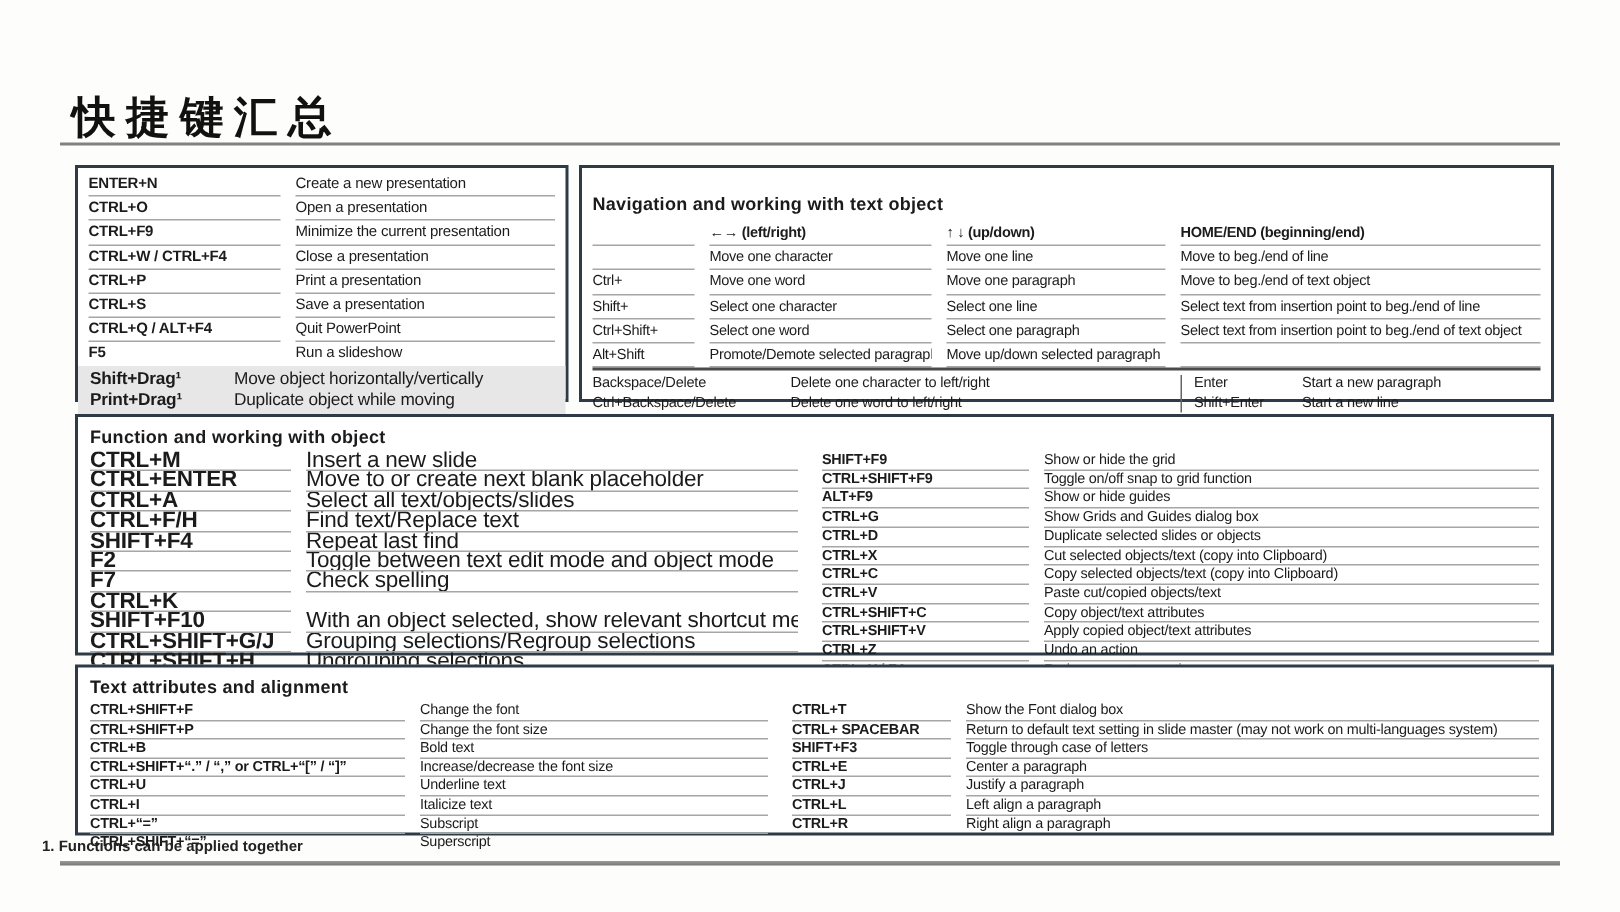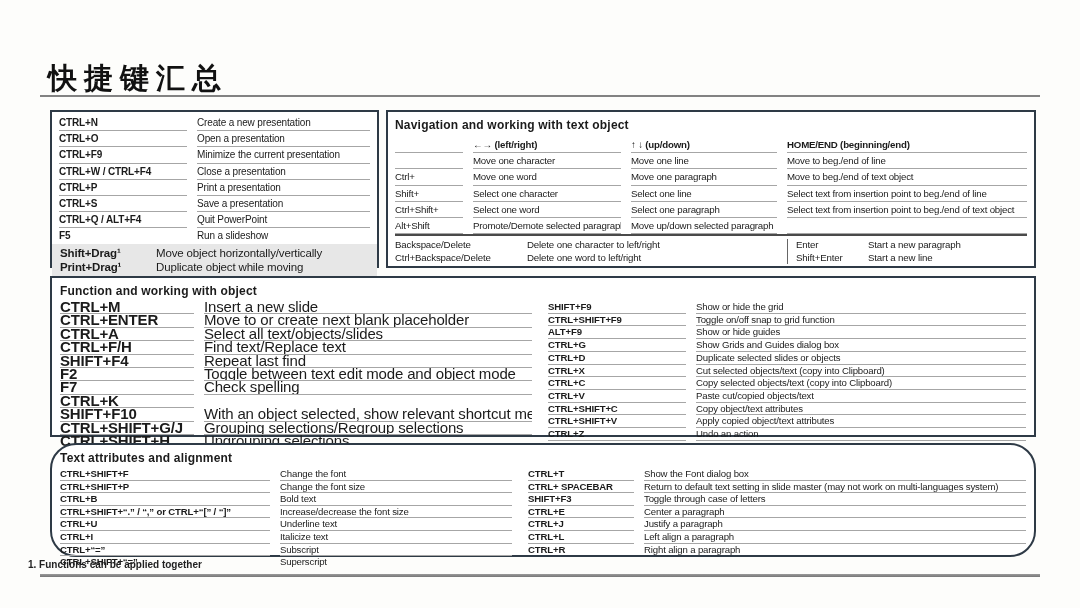--- a/index.html
+++ b/index.html
@@ -31,21 +31,21 @@
             flex-direction:column;justify-content:space-between;padding-top:3px;}
   .file-rows{padding:0 7px;}
   .file-rows .tcell{font-size:10px;line-height:15.2px;}
   .file-rows .c0{width:128px;}
   .drag-panel{background:#e7e7e7;padding:2px 8px 3px 8px;}
   .drag-panel .tcell{border-bottom:none;font-size:11.5px;line-height:14px;}
   .drag-panel .c0{width:86px;}
 
   
   #nav-box{left:386px;top:110px;width:650px;height:158px;
-           padding:5px 7px 4px 7px;display:flex;flex-direction:column;}
+           padding:16px 7px 4px 7px;display:flex;flex-direction:column;}
   .nav-table .tcell{font-size:9.7px;line-height:15.2px;letter-spacing:-0.2px;}
   .nav-table .c0{width:68px;font-weight:normal;}
   .nav-table .c1{width:148px;}
   .nav-table .c2{width:146px;}
   .nav-table .c3{flex:1;}
   .nav-header{margin-top:4px;}
   .nav-header .tcell{font-weight:bold;}
   .nav-bottom{margin-top:auto;border-top:2px solid #4a4a4a;padding-top:3px;display:flex;}
   .nav-bottom .tcell{border-bottom:none;font-size:9.7px;line-height:12.5px;font-weight:normal;}
   .del-rows{width:392px;flex-shrink:0;}
@@ -57,39 +57,39 @@
   #func-box{left:50px;top:276px;width:986px;height:161px;padding:5px 8px;}
   .cols{display:flex;margin-top:2px;}
   .func-l{width:472px;flex-shrink:0;}
   .func-r{flex:1;margin-left:16px;}
   .func-l .tcell{font-size:15px;line-height:12.4px;}
   .func-l .c0{width:134px;}
   .func-r .tcell{font-size:9.6px;line-height:11.7px;}
   .func-r .c0{width:138px;}
 
   
-  #text-box{left:50px;top:443px;width:986px;height:114px;padding:5px 8px;border-radius:26px;}
+  #text-box{left:50px;top:443px;width:986px;height:114px;padding:5px 8px;}
   .text-l{width:452px;flex-shrink:0;}
   .text-r{flex:1;margin-left:16px;}
   .text-l .tcell,.text-r .tcell{font-size:9.6px;line-height:11.6px;}
   .text-l .c0{width:210px;}
   .text-r .c0{width:106px;}
 
   .footnote{position:absolute;left:28px;top:559px;font-size:10px;color:#222;font-weight:bold;}
 </style>
 </head>
 <body>
 
 <h1 class="page-title">快捷键汇总</h1>
 <div class="rule" id="top-rule"></div>
 
 <div class="box" id="file-box">
   <div class="file-rows kv last-open">
       <div class="trow">
-        <span class="tcell c0">CTRL+N</span>
+        <span class="tcell c0">ENTER+N</span>
         <span class="tcell c1">Create a new presentation</span>
       </div>
       <div class="trow">
         <span class="tcell c0">CTRL+O</span>
         <span class="tcell c1">Open a presentation</span>
       </div>
       <div class="trow">
         <span class="tcell c0">CTRL+F9</span>
         <span class="tcell c1">Minimize the current presentation</span>
       </div>

